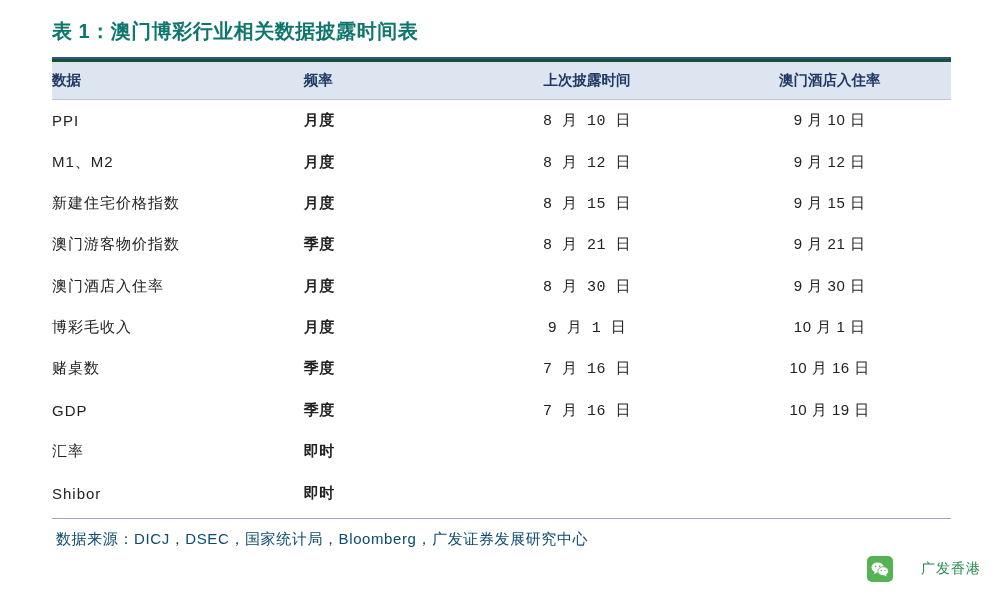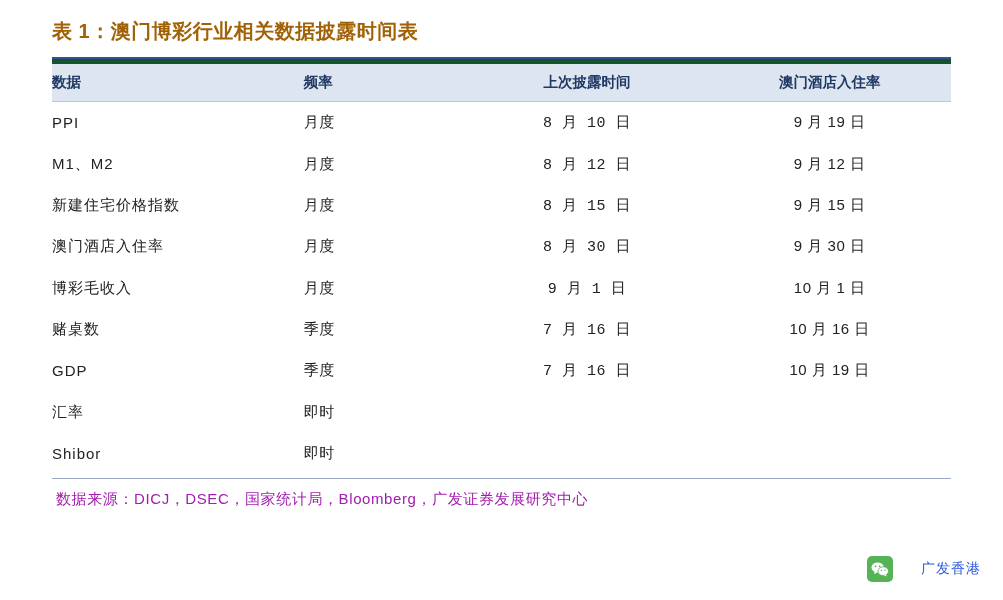--- a/index.html
+++ b/index.html
@@ -18,62 +18,62 @@
   .page {
     position: relative;
     width: 1003px;
     height: 600px;
     box-sizing: border-box;
     padding: 0 52px;
   }
   .title {
     font-size: 20px;
     font-weight: bold;
-    color: #a16207;
+    color: #0f766e;
     padding-top: 18px;
     padding-bottom: 12px;
     letter-spacing: 0.5px;
   }
   .title-rule {
     border-bottom: 2px solid #2f5496;
     margin-bottom: 0px;
   }
   table.tbl {
     width: 100%;
     border-collapse: collapse;
     table-layout: fixed;
   }
   table.tbl thead th {
     background: #dde5f0;
     color: #1f3864;
     font-size: 14.5px;
     font-weight: bold;
     padding: 9px 0 9px 0;
-    border-top: 5px solid #14532d;
+    border-top: 3px solid #14532d;
     border-bottom: 1px solid #b9c6dd;
   }
   th.c0, td.c0 { width: 28%; text-align: left; padding-left: 10px; }
-  th.c1, td.c1 { width: 18%; text-align: left; padding-left: 6px;}
+  th.c1, td.c1 { width: 18%; text-align: left; padding-left: 6px; font-weight: bold;}
   th.c2, td.c2 { width: 27%; text-align: center; font-family: Liberation Mono, monospace; }
   th.c3, td.c3 { width: 27%; text-align: center; }
   table.tbl tbody td {
     font-size: 15px;
     color: #222222;
     padding: 11.2px 0;
     vertical-align: middle;
     letter-spacing: 0.5px;
   }
   table.tbl tbody td.c0 { letter-spacing: 1px; }
   .src-rule {
     border-top: 1px solid #9aa9c4;
     margin-top: 4px;
   }
   .source {
     font-size: 15px;
-    color: #a21caf;
+    color: #0c4a6e;
     padding-top: 11px;
     padding-left: 4px;
     letter-spacing: 0.6px;
   }
   
   .watermark {
     position: absolute;
     right: 22px;
     bottom: 18px;
     display: flex;
@@ -85,21 +85,21 @@
     width: 26px;
     height: 26px;
     border-radius: 5px;
     background: #4cae4c;
     display: flex;
     align-items: center;
     justify-content: center;
   }
   .wm-text {
     font-size: 14px;
-    color: #1d4ed8;
+    color: #15803d;
     letter-spacing: 1px;
     margin-left: 21px;
   }
 </style>
 </head>
 <body>
 
 <div class="page">
 
   <div class="title">表 1：澳门博彩行业相关数据披露时间表</div>
@@ -112,33 +112,39 @@
         <th class="c1">频率</th>
         <th class="c2">上次披露时间</th>
         <th class="c3">澳门酒店入住率</th>
       </tr>
     </thead>
     <tbody>
       <tr>
         <td class="c0">PPI</td>
         <td class="c1">月度</td>
         <td class="c2">8 月 10 日</td>
-        <td class="c3">9 月 19 日</td>
+        <td class="c3">9 月 10 日</td>
       </tr>
       <tr>
         <td class="c0">M1、M2</td>
         <td class="c1">月度</td>
         <td class="c2">8 月 12 日</td>
         <td class="c3">9 月 12 日</td>
       </tr>
       <tr>
         <td class="c0">新建住宅价格指数</td>
         <td class="c1">月度</td>
         <td class="c2">8 月 15 日</td>
         <td class="c3">9 月 15 日</td>
+      </tr>
+      <tr>
+        <td class="c0">澳门游客物价指数</td>
+        <td class="c1">季度</td>
+        <td class="c2">8 月 21 日</td>
+        <td class="c3">9 月 21 日</td>
       </tr>
       <tr>
         <td class="c0">澳门酒店入住率</td>
         <td class="c1">月度</td>
         <td class="c2">8 月 30 日</td>
         <td class="c3">9 月 30 日</td>
       </tr>
       <tr>
         <td class="c0">博彩毛收入</td>
         <td class="c1">月度</td>

